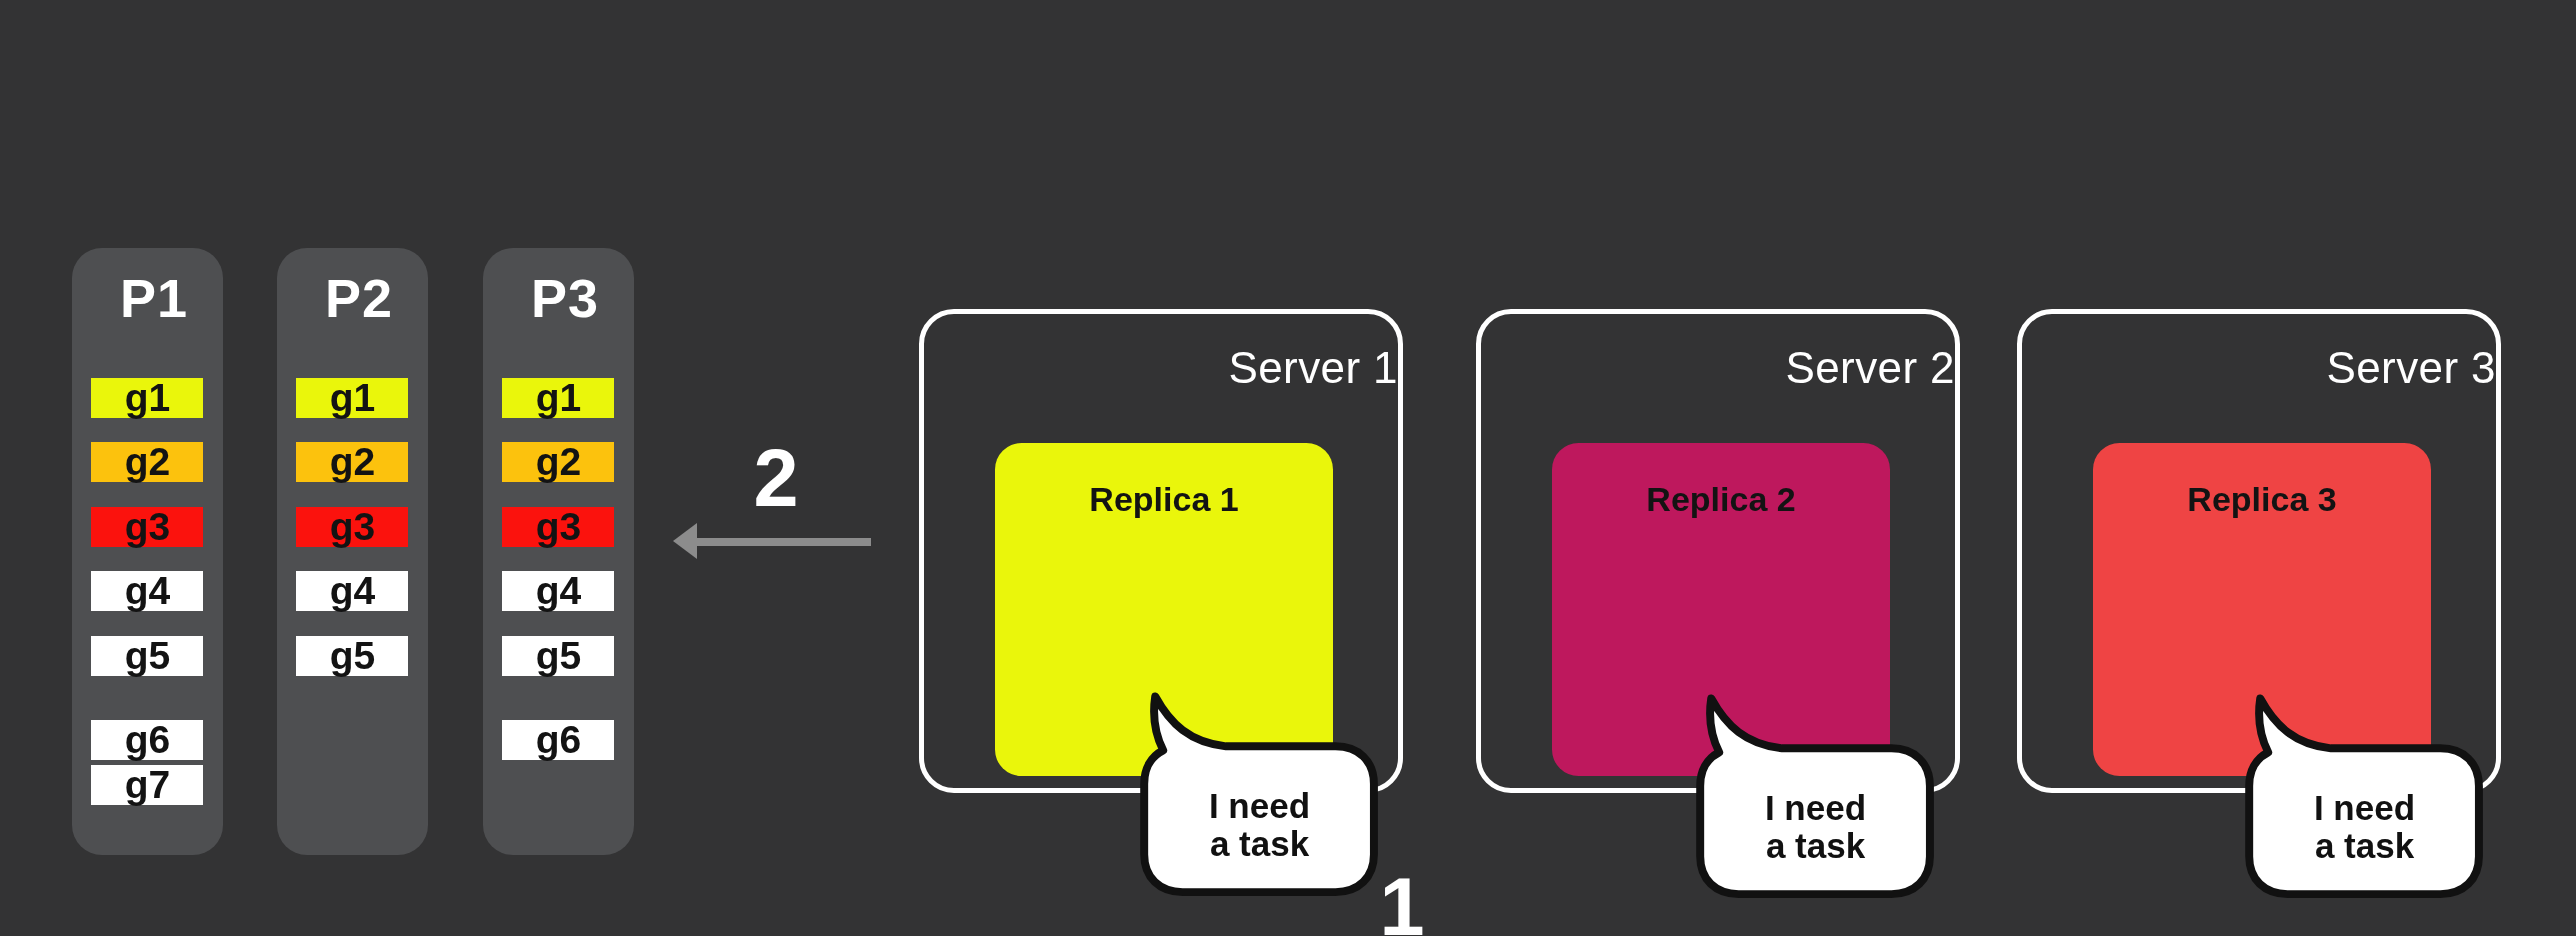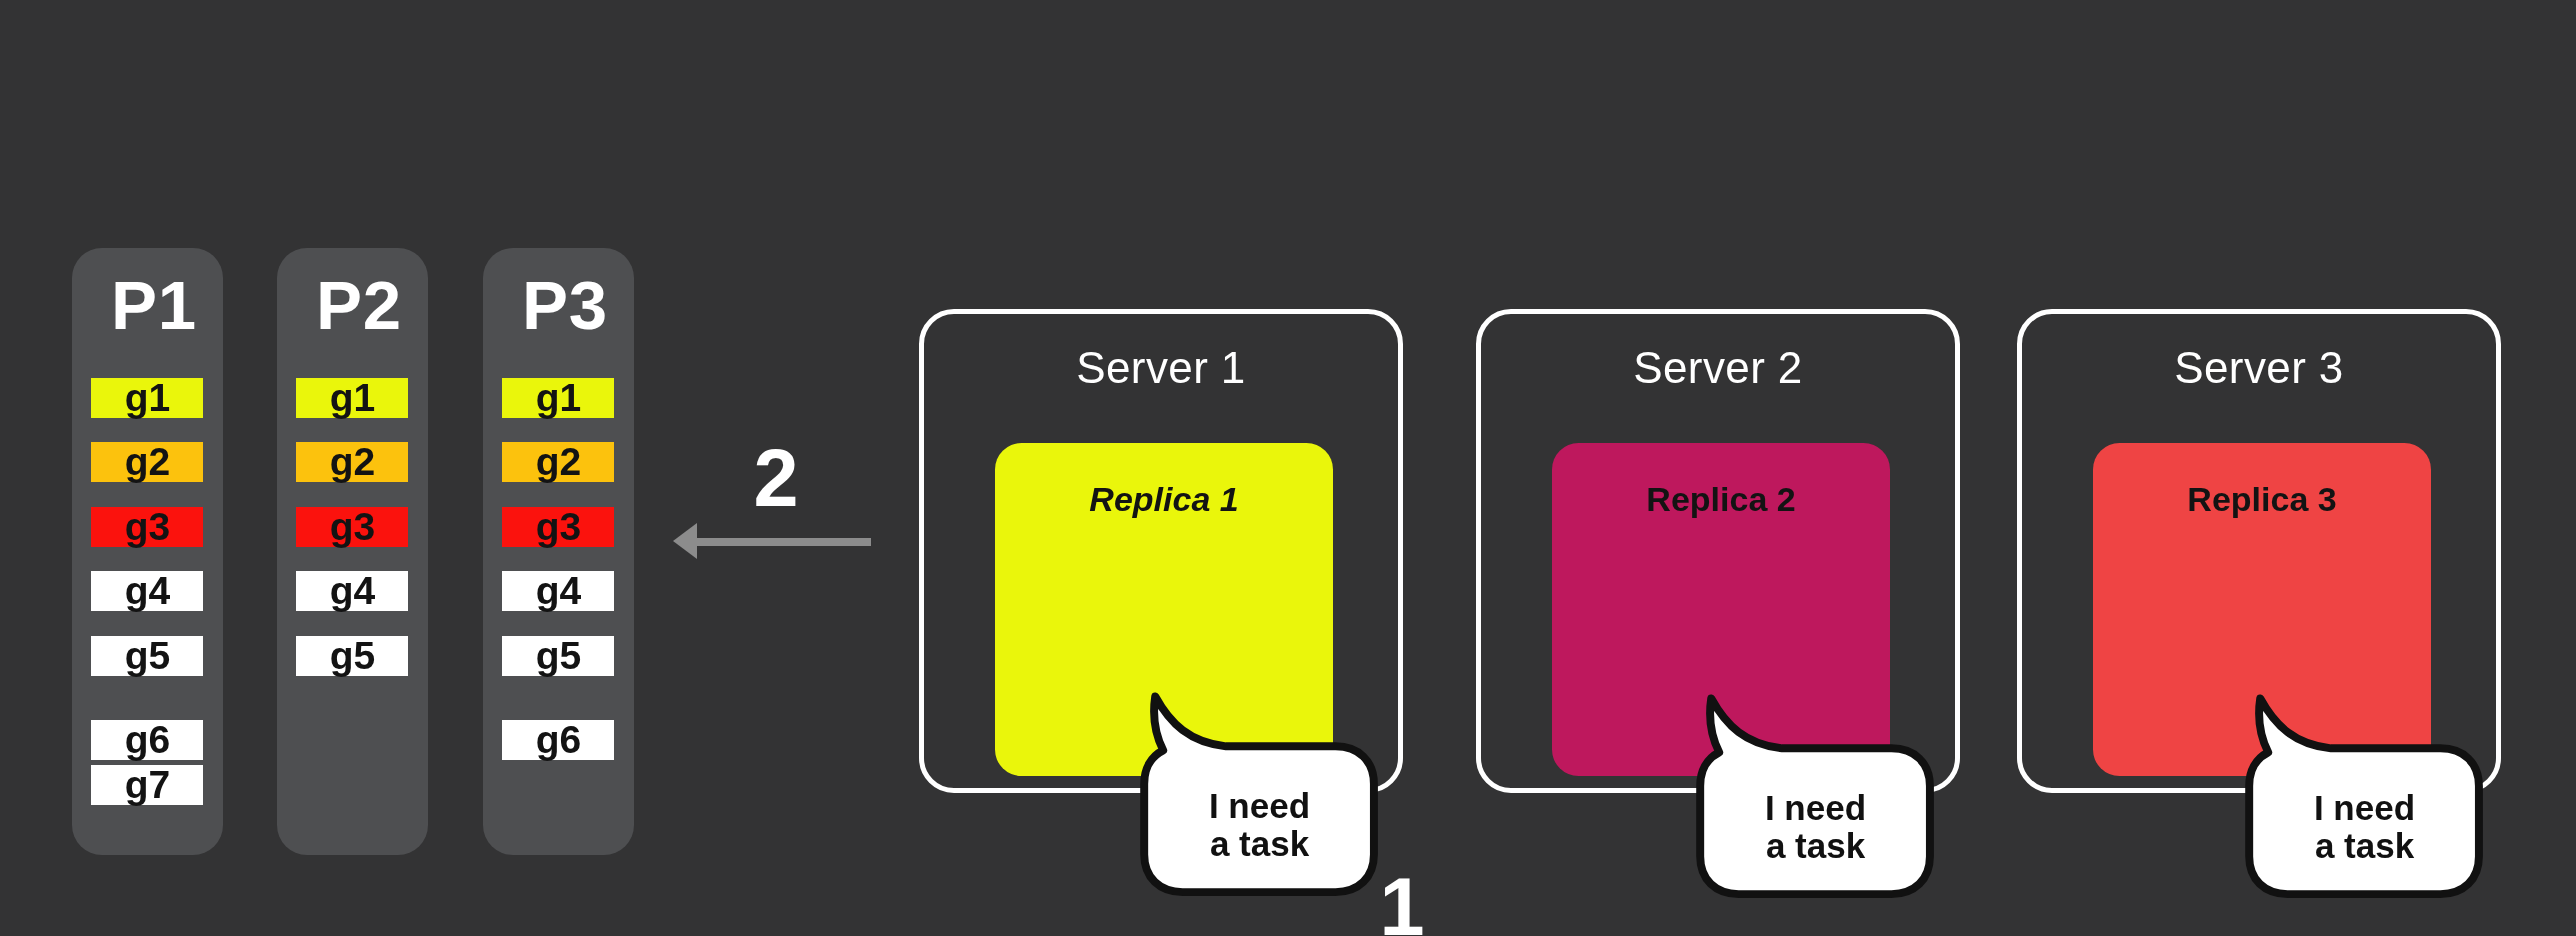--- a/index.html
+++ b/index.html
@@ -3,35 +3,35 @@
 <meta charset="utf-8">
 <style>
   html,body{margin:0;padding:0;background:#333334;}
   .canvas{
     position:relative;width:2576px;height:937px;overflow:hidden;
     background:#333334;font-family:"Liberation Sans","DejaVu Sans",sans-serif;
   }
   
   .partition{position:absolute;top:248px;width:151px;height:607px;border-radius:30px;background:#4e4f51;}
   .p1{left:72px}.p2{left:277px}.p3{left:483px}
-  .ptitle{margin:23px 0 0 0;text-align:center;font-size:69px;font-weight:700;color:#ffffff;letter-spacing:0.9px;line-height:1;padding-left:13px;}
+  .ptitle{margin:23px 0 0 0;text-align:center;font-size:54px;font-weight:700;color:#ffffff;letter-spacing:0.9px;line-height:1;padding-left:13px;}
   .task{position:absolute;left:19.4px;width:112px;height:40px;display:flex;align-items:center;justify-content:center;
         font-size:39px;font-weight:700;color:#131313;background:#ffffff;}
   .r0{top:130px}.r1{top:194px}.r2{top:259px}.r3{top:323px}.r4{top:388px}.r5{top:472px}.r6{top:517px}
   
   .num{position:absolute;width:106px;text-align:center;font-size:81px;font-weight:700;color:#ffffff;line-height:1;}
   .num2{left:723px;top:438px}
   .num1{left:1349px;top:867px}
   .arrow-line{position:absolute;left:695px;top:538px;width:176px;height:8px;background:#8c8c8c;}
   .arrow-head{position:absolute;left:673px;top:523px;width:0;height:0;
               border-top:18.6px solid transparent;border-bottom:18.6px solid transparent;border-right:24px solid #8c8c8c;}
   
   .server{position:absolute;top:309px;width:484px;height:484px;border:5.3px solid #ffffff;border-radius:35px;box-sizing:border-box;}
   .s1{left:919px}.s2{left:1476px}.s3{left:2017px}
-  .stitle{margin:32px 0 0 0;text-align:center;font-size:44px;font-weight:500;color:#ffffff;line-height:1;letter-spacing:0.4px;}
+  .stitle{margin:32px 0 0 0;text-align:right;font-size:44px;font-weight:500;color:#ffffff;line-height:1;letter-spacing:0.4px;}
   .replica{position:absolute;top:129px;left:71px;width:338px;height:333px;border-radius:26.5px;background:#eaf60b;}
   .rtitle{margin:39px 0 0 0;text-align:center;font-size:34px;font-weight:700;color:#131313;line-height:1;}
   
   .bubble{position:absolute;width:239px;height:205px;}
   .b1{left:1140px;top:692px}.b2{left:1696px;top:694px}.b3{left:2245px;top:694px}
   .bubble svg{position:absolute;left:0;top:0;}
   .btext{position:absolute;top:95px;left:3.5px;width:232px;text-align:center;
          font-size:35px;font-weight:700;line-height:38px;color:#111111;}
 </style>
 </head>
@@ -70,21 +70,21 @@
   </div>
 
   <div class="num num2">2</div>
   <div class="arrow-head"></div>
   <div class="arrow-line"></div>
 
   <div class="num num1">1</div>
 
   <div class="server s1">
     <div class="stitle">Server 1</div>
-    <div class="replica" style="background: rgb(234, 246, 11); font-style: italic;">
+    <div class="replica" style="background: rgb(234, 246, 11);">
       <div class="rtitle">Replica 1</div>
     </div>
   </div>
 
   <div class="server s2">
     <div class="stitle">Server 2</div>
     <div class="replica" style="background: #be185d;">
       <div class="rtitle">Replica 2</div>
     </div>
   </div>

